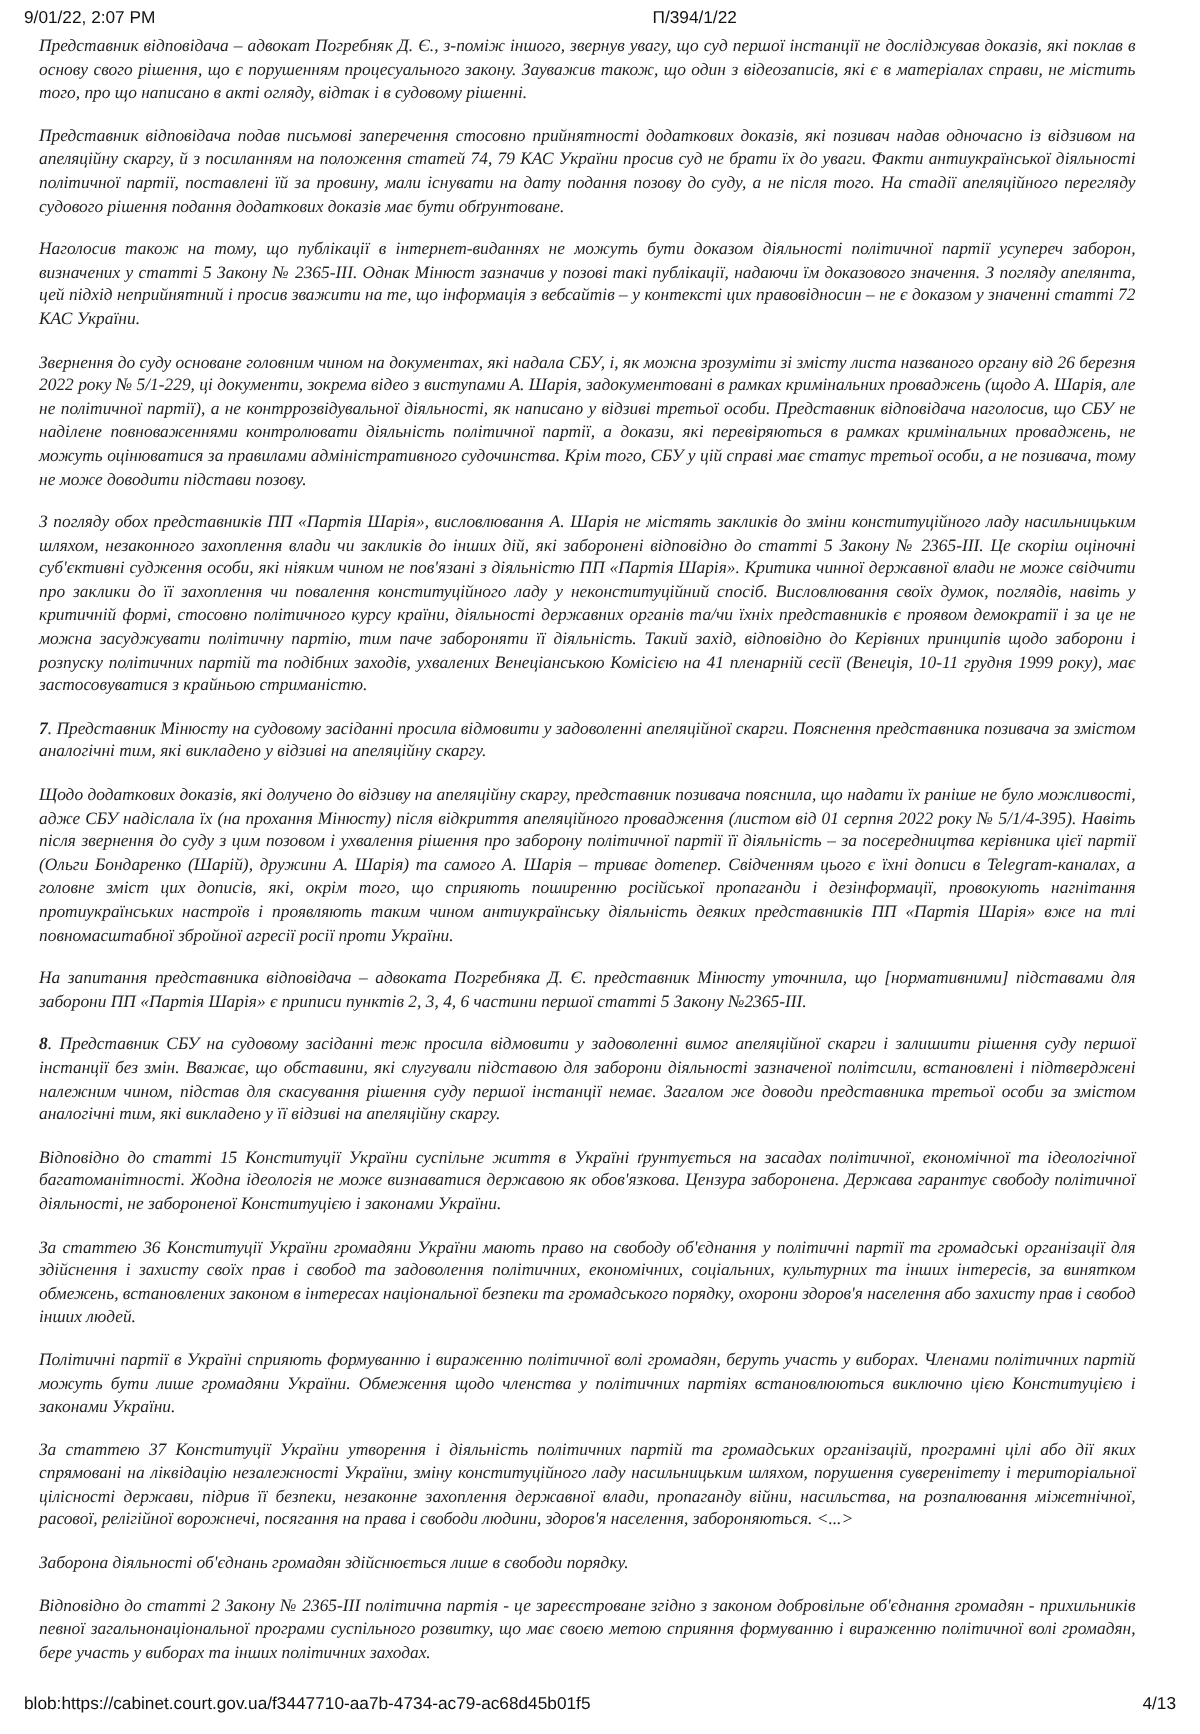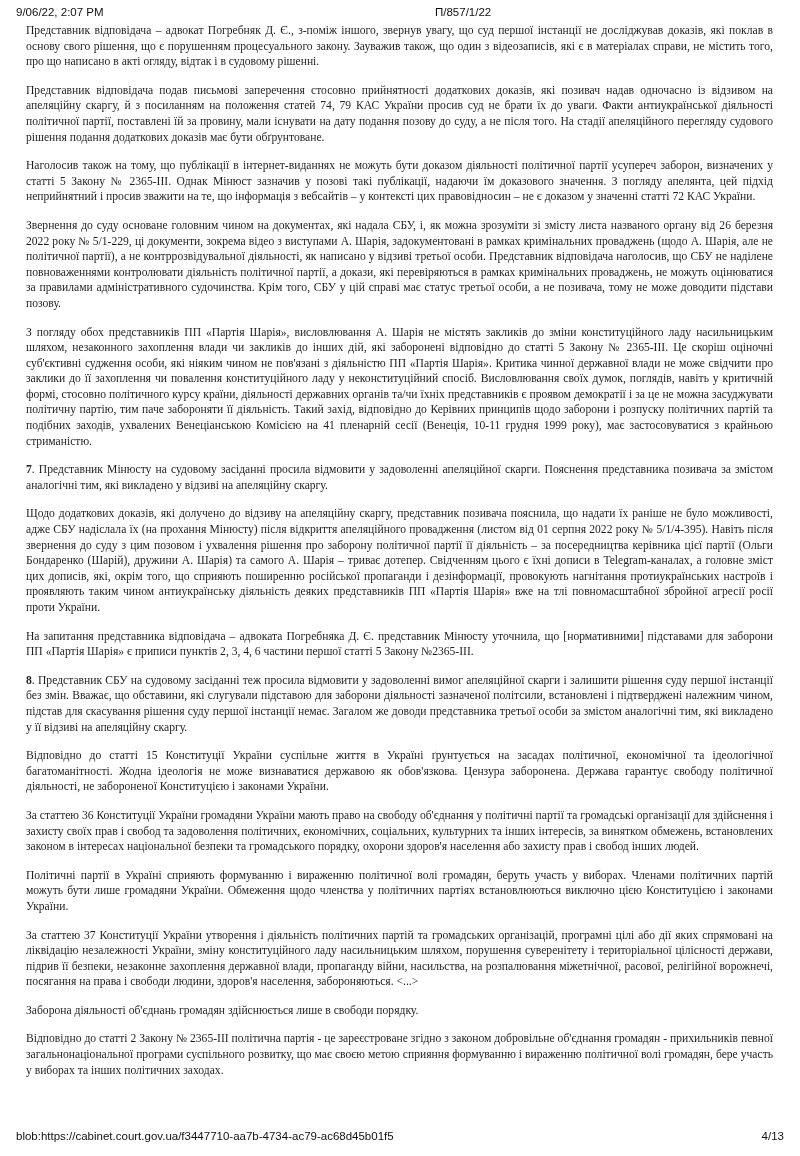--- a/index.html
+++ b/index.html
@@ -4,33 +4,33 @@
 <style>
   html, body { margin: 0; padding: 0; background: #ffffff; }
   body { width: 800px; height: 1156px; position: relative; overflow: hidden; color: #222; }
   .hdr { position: absolute; top: 6px; left: 0; width: 800px; height: 16px;
          font-family: "Liberation Sans", sans-serif; font-size: 11.5px; color: #111; }
   .hdr .date { position: absolute; left: 16px; top: 0; }
   .hdr .title { position: absolute; left: 435px; top: 0; }
   .content { position: absolute; top: 23px; left: 26px; width: 747px;
              font-family: "Liberation Serif", serif; font-size: 11.6px; line-height: 15.6px;
              color: #1f1f1f; }
-  .content p { margin: 0 0 13px 0; text-align: justify; }
+  .content p { margin: 0 16px 13px 0; text-align: justify; font-style: italic; }
   .content p b { font-weight: bold; }
   .ftr { position: absolute; top: 1130px; left: 0; width: 800px; height: 16px;
          font-family: "Liberation Sans", sans-serif; font-size: 11.5px; color: #111; }
   .ftr .url { position: absolute; left: 16px; top: 0; }
   .ftr .page { position: absolute; right: 16px; top: 0; }
 </style>
 </head>
 <body>
 
 <div class="hdr">
-  <span class="date">9/06/22, 2:07 PM</span>
-  <span class="title">П/857/1/22</span>
+  <span class="date">9/01/22, 2:07 PM</span>
+  <span class="title">П/394/1/22</span>
 </div>
 
 <div class="content">
   <p><b></b><span>Представник відповідача – адвокат Погребняк Д. Є., з-поміж іншого, звернув увагу, що суд першої інстанції не досліджував доказів, які поклав в основу свого рішення, що є порушенням процесуального закону. Зауважив також, що один з відеозаписів, які є в матеріалах справи, не містить того, про що написано в акті огляду, відтак і в судовому рішенні.</span></p>
   <p><b></b><span>Представник відповідача подав письмові заперечення стосовно прийнятності  додаткових доказів, які позивач надав одночасно із відзивом на апеляційну скаргу, й з посиланням на положення статей 74, 79 КАС України просив суд не брати їх до уваги. Факти антиукраїнської діяльності політичної партії, поставлені їй за провину, мали існувати на дату подання позову до суду, а не після того. На стадії апеляційного перегляду судового рішення подання додаткових доказів має бути обґрунтоване.</span></p>
   <p><b></b><span>Наголосив також на тому, що публікації в інтернет-виданнях не можуть бути доказом діяльності політичної партії усупереч заборон, визначених у статті 5 Закону № 2365-ІІІ. Однак Мінюст зазначив у позові такі публікації, надаючи їм доказового значення. З погляду апелянта, цей підхід неприйнятний і просив зважити на те, що інформація з вебсайтів – у контексті цих правовідносин – не є доказом у значенні статті 72 КАС України.</span></p>
   <p><b></b><span>Звернення до суду основане головним чином на документах, які надала СБУ, і, як можна зрозуміти зі змісту листа названого органу від 26 березня 2022 року №  5/1-229, ці документи, зокрема відео з виступами А. Шарія, задокументовані в рамках кримінальних проваджень (щодо А. Шарія, але не політичної партії), а не контррозвідувальної діяльності, як написано у відзиві третьої особи. Представник відповідача наголосив, що СБУ не наділене повноваженнями контролювати діяльність політичної партії, а докази, які перевіряються в рамках кримінальних проваджень, не можуть оцінюватися за правилами адміністративного судочинства. Крім того, СБУ у цій справі має статус третьої особи, а не позивача, тому не може доводити підстави позову.</span></p>
   <p><b></b><span>З погляду обох представників ПП «Партія Шарія», висловлювання А. Шарія не містять закликів до зміни конституційного ладу насильницьким шляхом, незаконного захоплення влади чи закликів до інших дій, які заборонені відповідно до статті 5 Закону № 2365-ІІІ. Це скоріш оціночні суб'єктивні судження особи, які ніяким чином не пов'язані з діяльністю ПП «Партія Шарія». Критика чинної державної влади не може свідчити про заклики до її захоплення чи повалення конституційного ладу у неконституційний спосіб. Висловлювання своїх думок, поглядів, навіть у критичній формі, стосовно політичного курсу країни, діяльності державних органів та/чи їхніх представників є проявом демократії і за це не можна засуджувати політичну партію, тим паче забороняти її діяльність. Такий захід, відповідно до Керівних принципів щодо заборони і розпуску політичних партій та подібних заходів, ухвалених Венеціанською Комісією на 41 пленарній сесії (Венеція, 10-11 грудня 1999 року), має застосовуватися з крайньою стриманістю.</span></p>
   <p><b>7</b><span>. Представник Мінюсту на судовому засіданні просила відмовити у задоволенні апеляційної скарги. Пояснення представника позивача за змістом аналогічні тим, які викладено у відзиві на апеляційну скаргу.</span></p>
   <p><b></b><span>Щодо додаткових доказів, які долучено до відзиву на апеляційну скаргу, представник позивача пояснила, що надати їх раніше не було можливості, адже СБУ надіслала їх (на прохання Мінюсту) після відкриття апеляційного провадження (листом від 01  серпня 2022 року № 5/1/4-395). Навіть після звернення до суду з цим позовом і ухвалення рішення про заборону політичної партії її діяльність – за посередництва керівника цієї партії (Ольги Бондаренко (Шарій), дружини А. Шарія) та самого А. Шарія – триває дотепер. Свідченням цього є їхні дописи в Telegram-каналах, а головне зміст цих дописів, які, окрім того, що сприяють поширенню російської пропаганди і дезінформації, провокують нагнітання протиукраїнських настроїв і проявляють таким чином антиукраїнську діяльність деяких представників ПП «Партія Шарія» вже на тлі повномасштабної збройної агресії росії проти України.</span></p>

